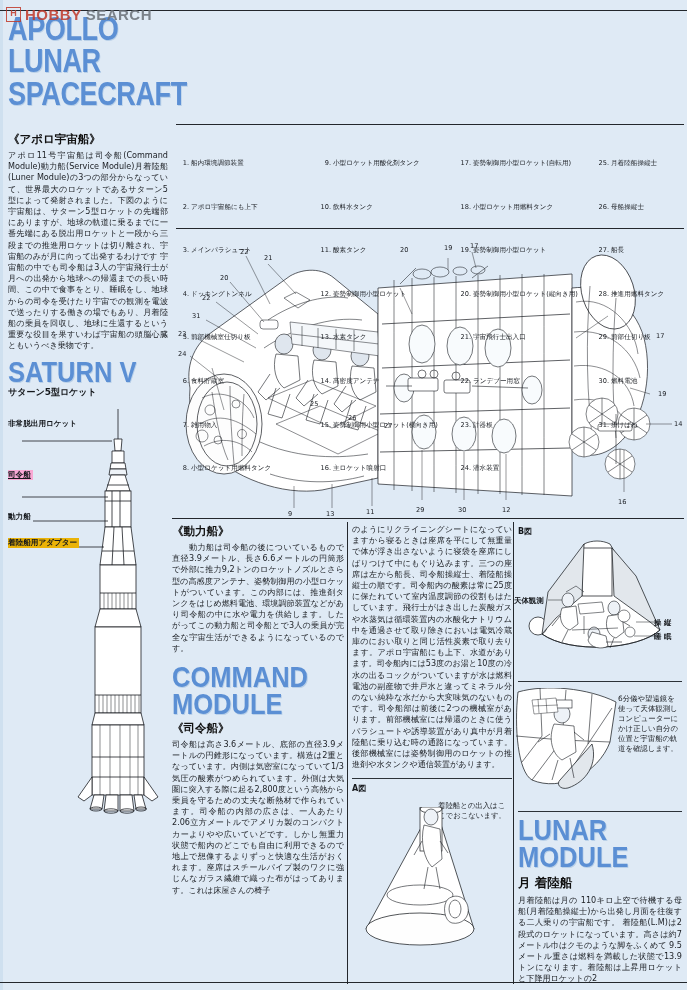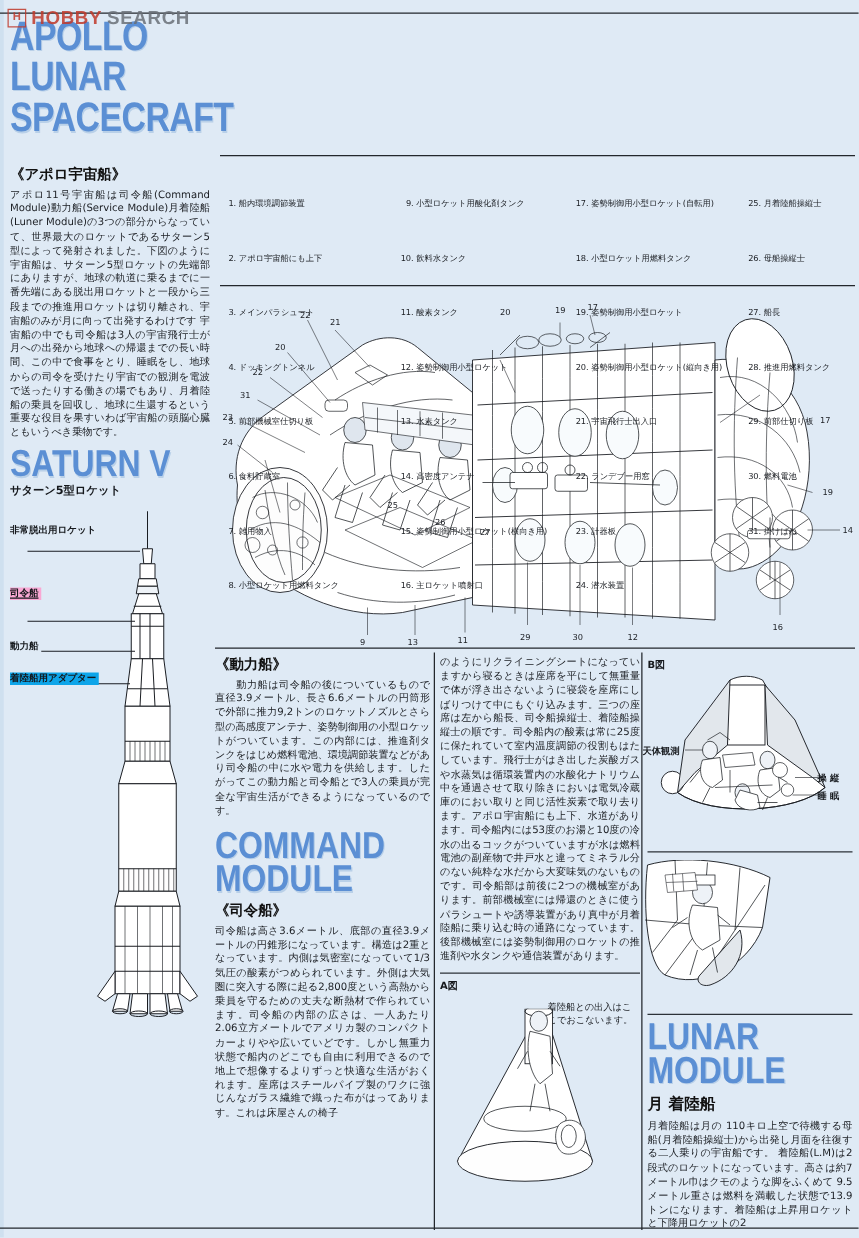--- a/index.html
+++ b/index.html
@@ -280,21 +280,21 @@
 
         <line x1="14" y1="36" x2="104" y2="36"></line>
         <line x1="14" y1="92" x2="100" y2="92"></line>
         <line x1="14" y1="116" x2="100" y2="116"></line>
         <line x1="14" y1="142" x2="96" y2="142"></line>
       </g>
     </svg>
     <span class="callout" style="left:0px;top:14px;background:#dfeaf5;padding-right:2px;">非常脱出用ロケット</span>
     <span class="callout" style="left:0px;top:65px;background:#f9a8d4;padding-right:2px;text-decoration:underline;">司令船</span>
     <span class="callout" style="left:0px;top:107px;background:#dfeaf5;padding-right:2px;">動力船</span>
-    <span class="callout" style="left:0px;top:133px;background:#0ea5e9;padding-right:2px;font-family:Liberation Serif, serif;">着陸船用アダプター</span>
+    <span class="callout" style="left:0px;top:133px;background:#eab308;padding-right:2px;font-family:Liberation Serif, serif;">着陸船用アダプター</span>
   </div>
 </div>
 
 <div id="cutaway">
   <svg viewBox="0 0 515 290" width="515" height="290">
     <g fill="none" stroke="#1a1d22" stroke-width="0.7" stroke-linejoin="round">
 
       <path d="M18 160 C14 140 20 118 40 104 L118 48 C132 40 150 40 162 50 L206 86 L206 250 L150 262 C110 268 60 250 34 220 C22 206 16 182 18 160 Z" fill="#ffffff"></path>
 
       <ellipse cx="52" cy="196" rx="38" ry="50" fill="#fdfdfd"></ellipse>
@@ -609,20 +609,21 @@
         </g>
 
         <g stroke-width="0.45">
           <path d="M16 12 L40 10 L42 24 L18 26 Z" fill="#fff"></path>
           <line x1="22" y1="11" x2="23" y2="25"></line>
             <line x1="30" y1="11" x2="31" y2="25"></line>
           <line x1="17" y1="18" x2="42" y2="17"></line>
         </g>
       </g>
     </svg>
+    <div class="fig-note" style="position:absolute;left:100px;top:8px;width:64px;">6分儀や望遠鏡を使って天体観測しコンピューターにかけ正しい自分の位置と宇宙船の軌道を確認します。</div>
   </div>
 
   <div class="divider-h"></div>
 
   <div class="blue-head" style="margin-top:4px;">LUNAR</div>
   <div class="blue-head">MODULE</div>
   <div class="sec-head" style="margin-top:5px;font-size:12.5px;">月 着陸船</div>
   <div class="body-jp">月着陸船は月の 110キロ上空で待機する母船(月着陸船操縦士)から出発し月面を往復する二人乗りの宇宙船です。
 着陸船(L.M)は2段式のロケットになっています。高さは約7メートル巾はクモのような脚をふくめて 9.5メートル重さは燃料を満載した状態で13.9トンになります。着陸船は上昇用ロケットと下降用ロケットの2</div>
 </div>

